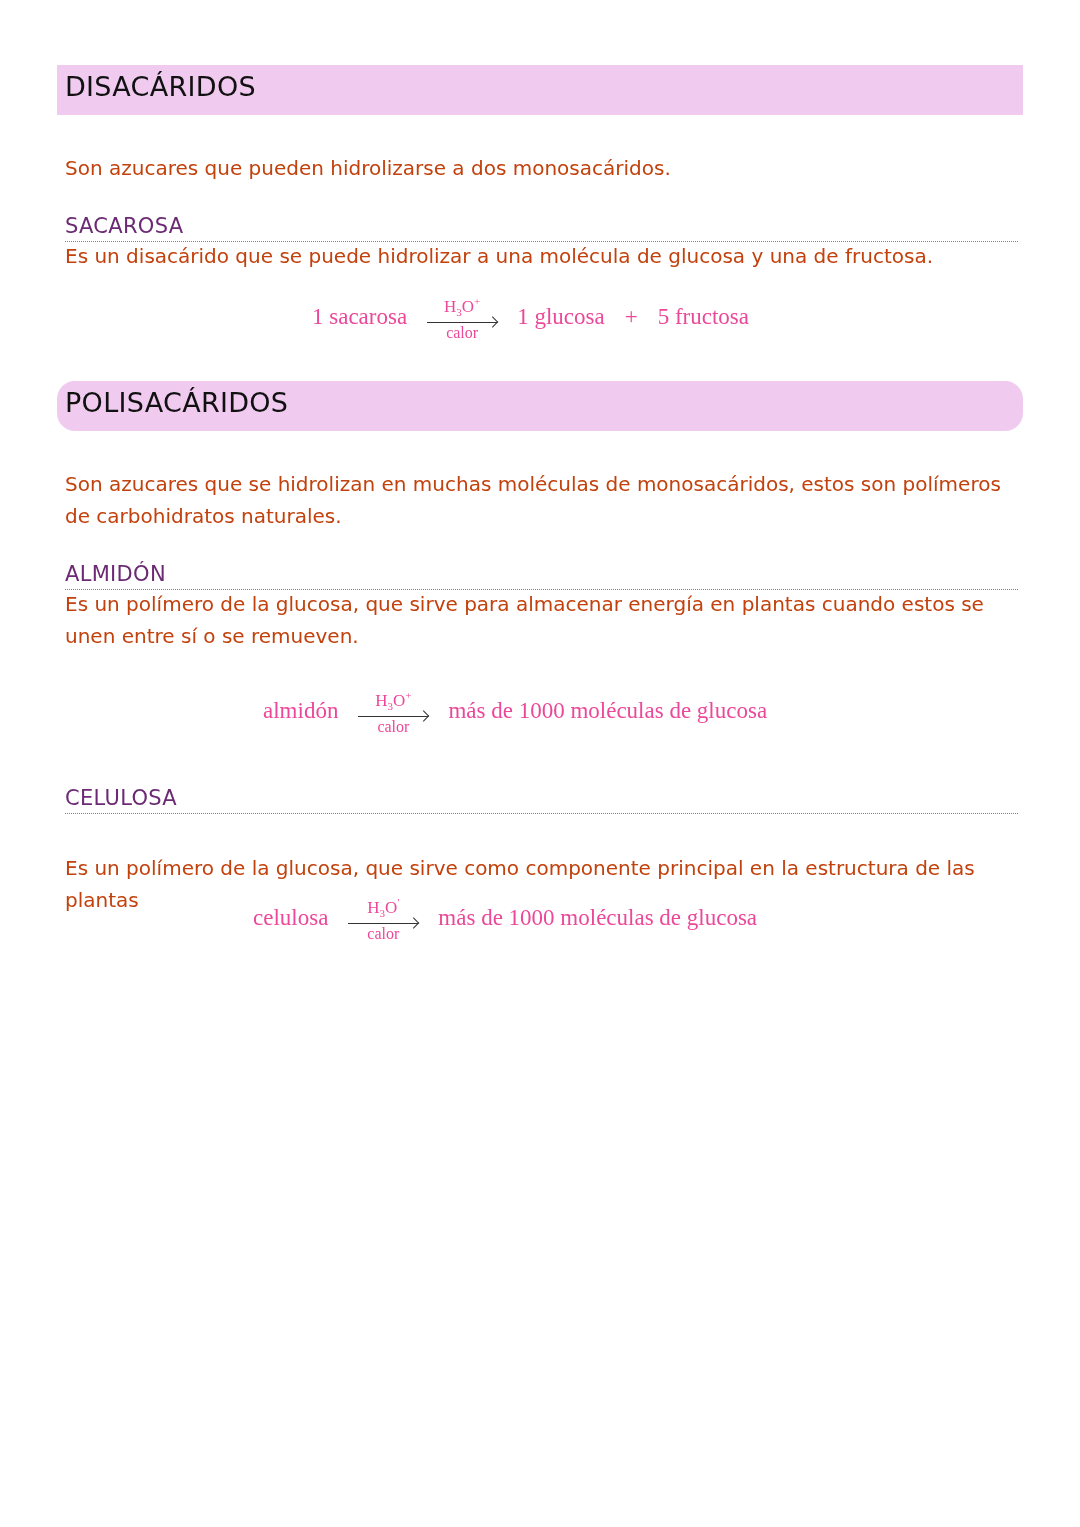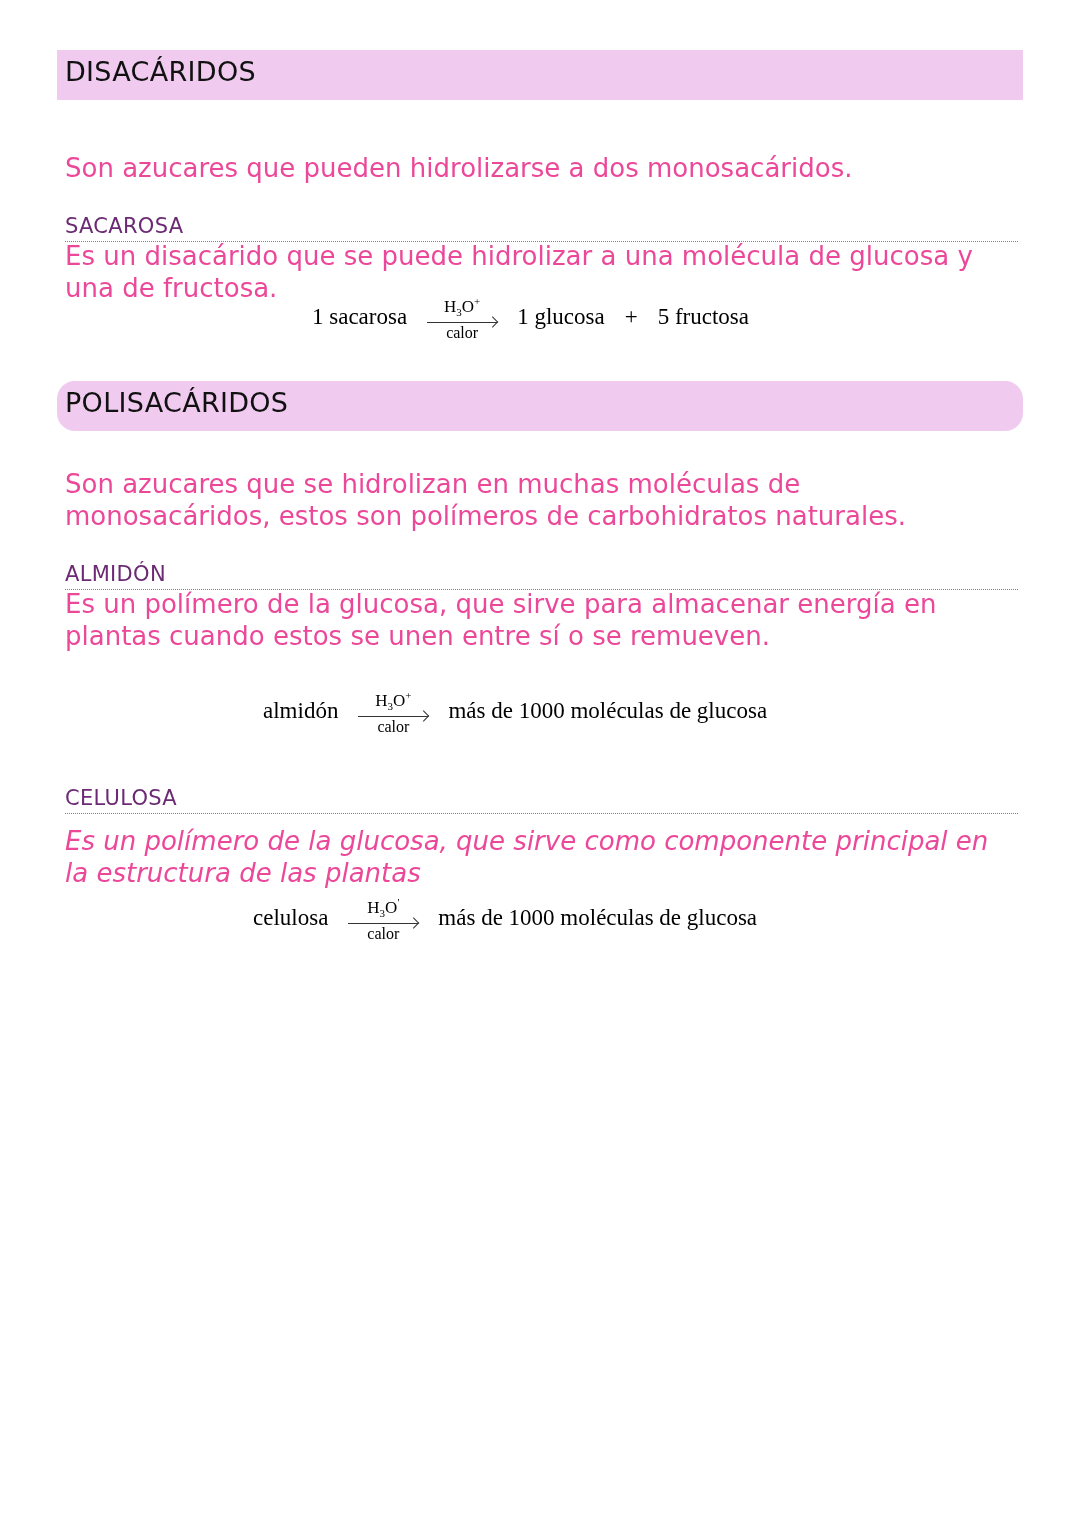--- a/index.html
+++ b/index.html
@@ -1,40 +1,40 @@
 <!DOCTYPE html>
 <html><head>
 <meta charset="utf-8">
 <style>
   html, body { margin: 0; padding: 0; background: #ffffff; }
   body { width: 1080px; height: 1527px; position: relative; overflow: hidden;
          font-family: "DejaVu Sans", sans-serif; color: #111; }
   .band { position: absolute; left: 57px; width: 966px; height: 50px; background: #f0cbef; }
   .band h1 { margin: 0; position: absolute; left: 8px; top: 6px; font-weight: normal;
              font-size: 27px; letter-spacing: 0.3px; color: #111; }
-  .para { position: absolute; left: 65px; width: 945px; font-size: 26px; line-height: 32px; color: #ec4899; }
+  .para { position: absolute; left: 65px; width: 945px; font-size: 20px; line-height: 32px; color: #c2410c; }
   .sub { position: absolute; left: 65px; width: 953px; font-size: 21px; color: #6b2a73;
          border-bottom: 1px dotted #a56aa8; padding-bottom: 3px; letter-spacing: 0.3px; margin-top: 11px; }
-  .eq { position: absolute; font-family: "Liberation Serif", serif; font-size: 23px; color: #000000;
+  .eq { position: absolute; font-family: "Liberation Serif", serif; font-size: 23px; color: #ec4899;
         display: flex; align-items: center; white-space: nowrap; }
   .arrow { display: inline-flex; flex-direction: column; align-items: center; margin: 0 20px;
            position: relative; }
   .arrow .top { font-size: 17px; line-height: 18px; }
   .arrow .top sub { font-size: 11px; }
   .arrow .top sup { font-size: 11px; }
   .arrow .line { width: 70px; height: 0; border-top: 1.3px solid #333; position: relative; margin: 1px 0; }
   .arrow .line::after { content: ""; position: absolute; right: -1px; top: -5px; width: 7px; height: 7px;
                         border-top: 1.3px solid #333; border-right: 1.3px solid #333; transform: rotate(45deg) translate(-1px, 1px); }
   .arrow .bot { font-size: 16px; line-height: 18px; }
   .plus { margin: 0 20px; }
 </style>
 </head>
 <body>
 
-<div class="band" style="top:50px;">
+<div class="band" style="top:65px;">
   <h1>DISACÁRIDOS</h1>
 </div>
 
 <div class="para" style="top:152px;">Son azucares que pueden hidrolizarse a dos monosacáridos.</div>
 
 <div class="sub" style="top:203px;">SACAROSA</div>
 
 <div class="para" style="top:240px;">Es un disacárido que se puede hidrolizar a una molécula de glucosa y una de fructosa.</div>
 
 <div class="eq" style="left:312px; top:292px;">
@@ -64,21 +64,21 @@
   <span class="arrow">
     <span class="top"><span>H</span><sub>3</sub><span>O</span><sup>+</sup></span>
     <span class="line"></span>
     <span class="bot">calor</span>
   </span>
   <span>más de 1000 moléculas de glucosa</span>
 </div>
 
 <div class="sub" style="top:775px;">CELULOSA</div>
 
-<div class="para" style="top:825px;font-style:italic;">Es un polímero de la glucosa, que sirve como componente principal en la estructura de las plantas</div>
+<div class="para" style="top:852px;">Es un polímero de la glucosa, que sirve como componente principal en la estructura de las plantas</div>
 
 <div class="eq" style="left:253px; top:893px;">
   <span>celulosa</span>
   <span class="arrow">
     <span class="top"><span>H</span><sub>3</sub><span>O</span><sup>'</sup></span>
     <span class="line"></span>
     <span class="bot">calor</span>
   </span>
   <span>más de 1000 moléculas de glucosa</span>
 </div>

